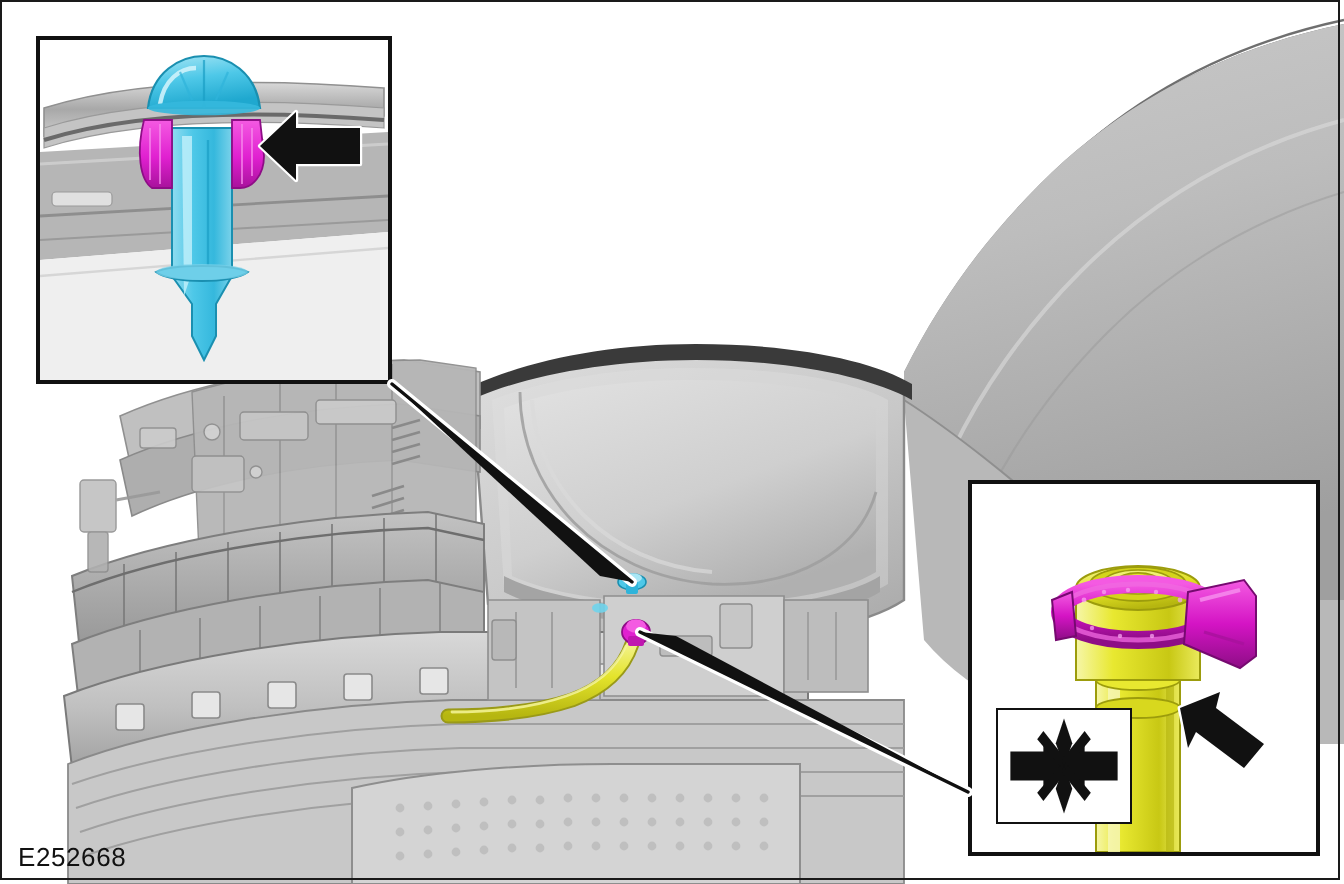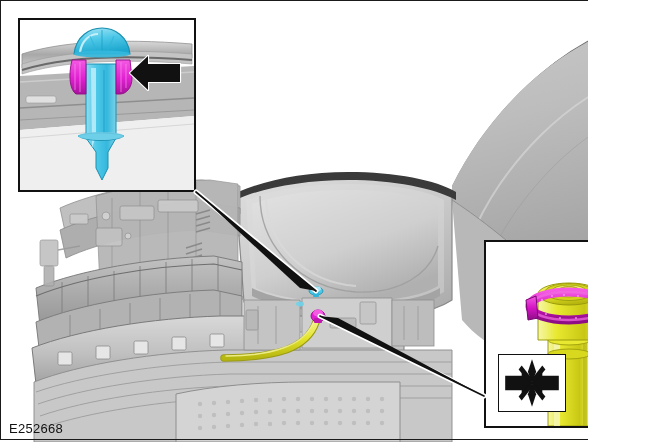--- a/index.html
+++ b/index.html
@@ -3,21 +3,21 @@
 <meta charset="utf-8">
 <title>Technical Illustration E252668</title>
 <style>
   html,body{margin:0;padding:0;background:#ffffff;}
   body{
     font-family:"Liberation Sans", sans-serif;
     -webkit-font-smoothing:none;
   }
   #figure{
     position:relative;
-    width:588px;
+    width:672px;
     height:442px;
     background:#ffffff;
     overflow:hidden;
   }
   
   #page-border{
     position:absolute;
     left:0px; top:0px;
     width:670px; height:440px;
     border:1px solid #1a1a1a;

